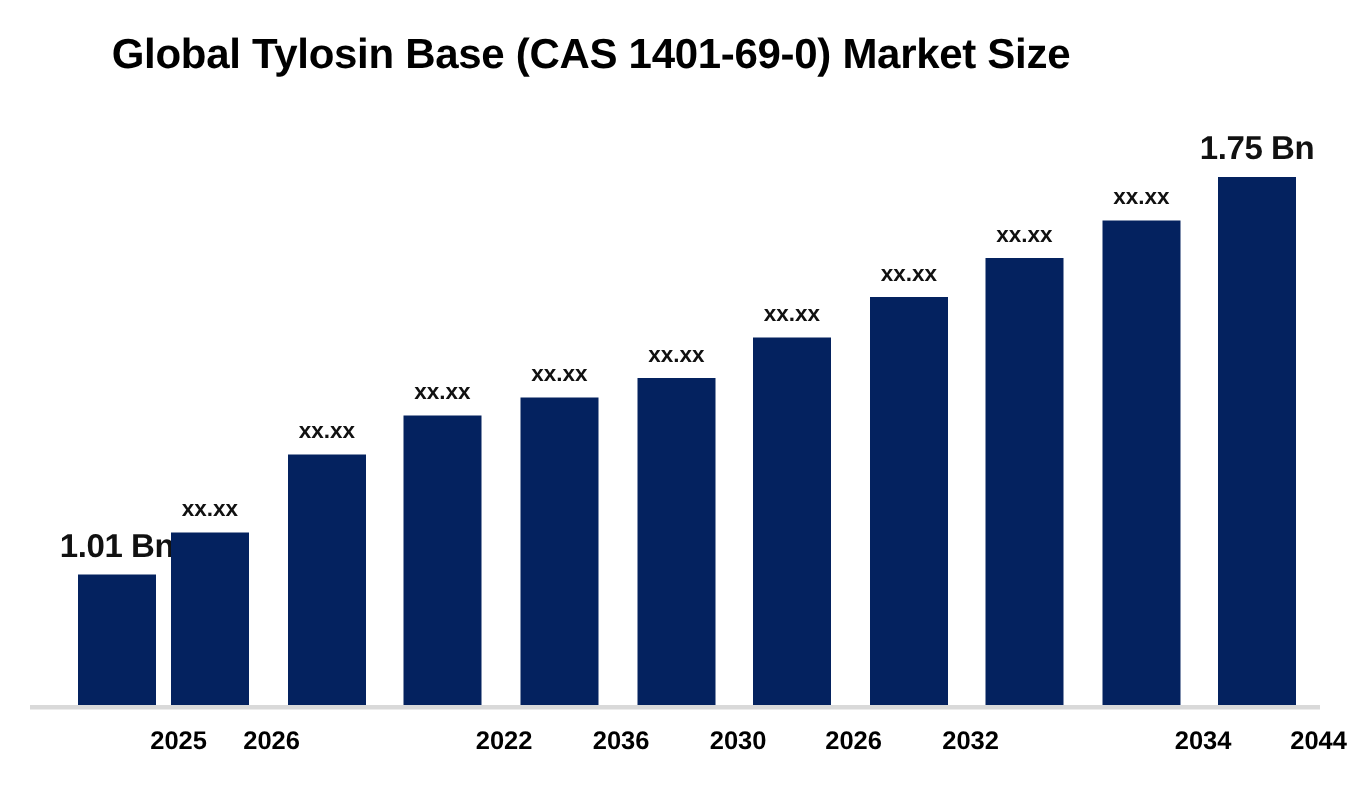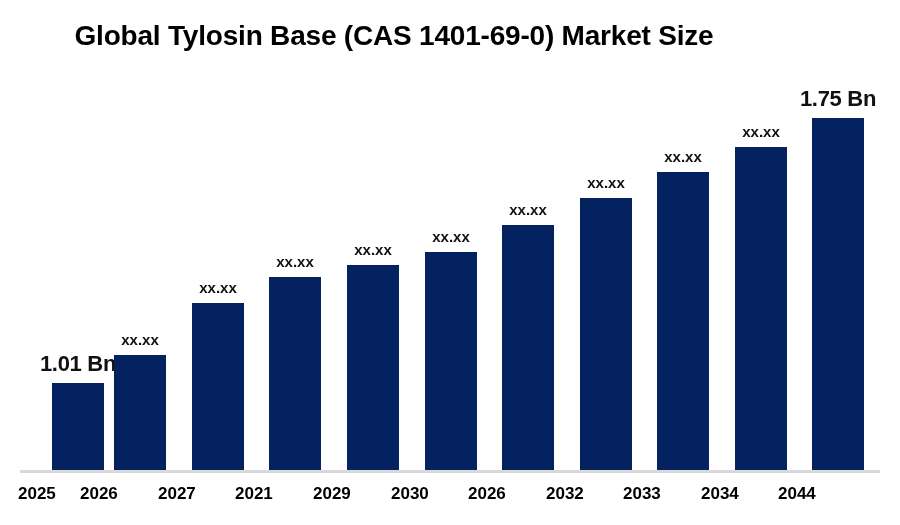--- a/index.html
+++ b/index.html
@@ -73,21 +73,21 @@
   .bar-value-label.big {
     font-size: 22px;
     font-weight: bold;
     letter-spacing: -0.3px;
   }
   .bar-category-label {
     position: absolute;
     width: 120px;
     left: -34px;
     top: 484px;
-    text-align: left;
+    text-align: right;
     font-size: 17px;
     font-weight: bold;
     color: #000000;
     white-space: nowrap;
   }
 </style>
 </head>
 <body>
 
 <div id="chart-canvas">
@@ -103,51 +103,49 @@
           <div class="bar-category-label">2025</div>
         </div>
         <div class="bar-group" style="left: 114px; top: 0px; height: 525px;">
           <div class="bar-rect" style="top: 355px; height: 115px; background: rgb(4, 34, 95);"></div>
           <div class="bar-value-label small" style="color: rgb(17, 17, 17); top: 331px;">xx.xx</div>
           <div class="bar-category-label">2026</div>
         </div>
         <div class="bar-group" style="left: 192px; top: 0px; height: 525px;">
           <div class="bar-rect" style="top: 303px; height: 167px; background: rgb(4, 34, 95);"></div>
           <div class="bar-value-label small" style="color: rgb(17, 17, 17); top: 279px;">xx.xx</div>
-          <div class="bar-category-label">2027</div>
         </div>
         <div class="bar-group" style="left: 269px; top: 0px; height: 525px;">
           <div class="bar-rect" style="top: 277px; height: 193px; background: rgb(4, 34, 95);"></div>
           <div class="bar-value-label small" style="color: rgb(17, 17, 17); top: 253px;">xx.xx</div>
-          <div class="bar-category-label">2021</div>
+          <div class="bar-category-label">2022</div>
         </div>
         <div class="bar-group" style="left: 347px; top: 0px; height: 525px;">
           <div class="bar-rect" style="top: 265px; height: 205px; background: rgb(4, 34, 95);"></div>
           <div class="bar-value-label small" style="color: rgb(17, 17, 17); top: 241px;">xx.xx</div>
-          <div class="bar-category-label">2029</div>
+          <div class="bar-category-label">2036</div>
         </div>
         <div class="bar-group" style="left: 425px; top: 0px; height: 525px;">
           <div class="bar-rect" style="top: 252px; height: 218px; background: rgb(4, 34, 95);"></div>
           <div class="bar-value-label small" style="color: rgb(17, 17, 17); top: 228px;">xx.xx</div>
           <div class="bar-category-label">2030</div>
         </div>
         <div class="bar-group" style="left: 502px; top: 0px; height: 525px;">
           <div class="bar-rect" style="top: 225px; height: 245px; background: rgb(4, 34, 95);"></div>
           <div class="bar-value-label small" style="color: rgb(17, 17, 17); top: 201px;">xx.xx</div>
           <div class="bar-category-label">2026</div>
         </div>
         <div class="bar-group" style="left: 580px; top: 0px; height: 525px;">
           <div class="bar-rect" style="top: 198px; height: 272px; background: rgb(4, 34, 95);"></div>
           <div class="bar-value-label small" style="color: rgb(17, 17, 17); top: 174px;">xx.xx</div>
           <div class="bar-category-label">2032</div>
         </div>
         <div class="bar-group" style="left: 657px; top: 0px; height: 525px;">
           <div class="bar-rect" style="top: 172px; height: 298px; background: rgb(4, 34, 95);"></div>
           <div class="bar-value-label small" style="color: rgb(17, 17, 17); top: 148px;">xx.xx</div>
-          <div class="bar-category-label">2033</div>
         </div>
         <div class="bar-group" style="left: 735px; top: 0px; height: 525px;">
           <div class="bar-rect" style="top: 147px; height: 323px; background: rgb(4, 34, 95);"></div>
           <div class="bar-value-label small" style="color: rgb(17, 17, 17); top: 123px;">xx.xx</div>
           <div class="bar-category-label">2034</div>
         </div>
         <div class="bar-group" style="left: 812px; top: 0px; height: 511px;">
           <div class="bar-rect" style="top: 118px; height: 352px; background: rgb(4, 34, 95);"></div>
           <div class="bar-value-label big" style="color: rgb(17, 17, 17); top: 86px;">1.75 Bn</div>
           <div class="bar-category-label">2044</div>

